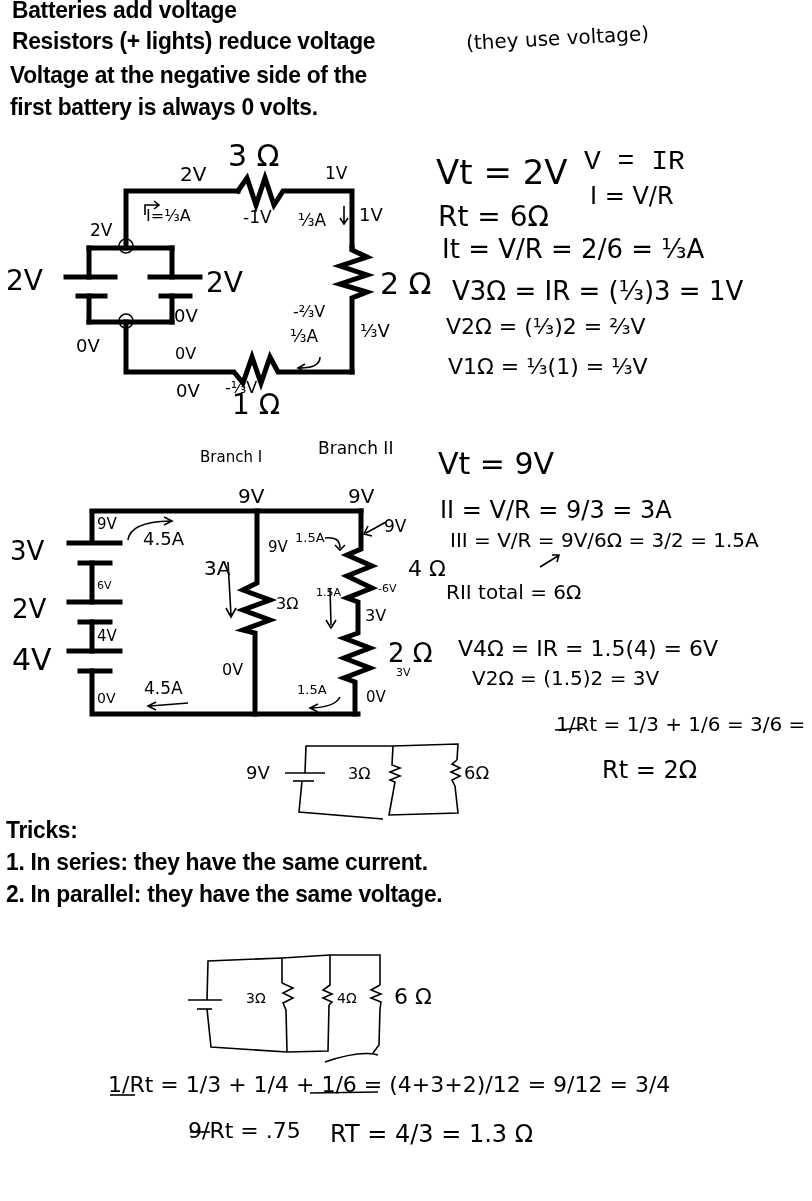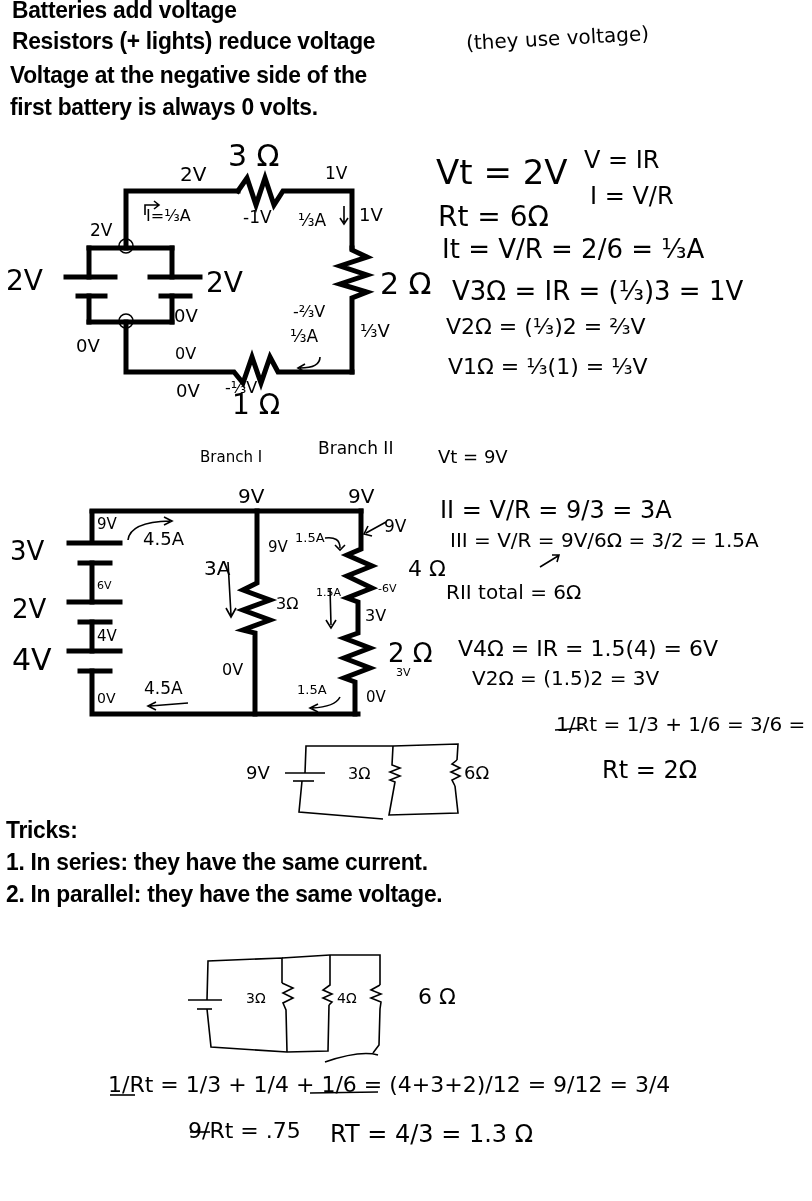--- a/index.html
+++ b/index.html
@@ -114,21 +114,21 @@
 <div class="hand" style="left:293px;top:262px;font-size:16px;margin-top:40px;">-⅔V</div>
 <div class="hand" style="left:360px;top:320px;font-size:18px;">⅓V</div>
 <div class="hand" style="left:174px;top:305px;font-size:18px;">0V</div>
 <div class="hand" style="left:76px;top:335px;font-size:18px;">0V</div>
 <div class="hand" style="left:175px;top:344px;font-size:16px;">0V</div>
 <div class="hand" style="left:225px;top:330px;font-size:16px;margin-top:48px;">-⅓V</div>
 <div class="hand" style="left:290px;top:326px;font-size:17px;">⅓A</div>
 <div class="hand" style="left:176px;top:380px;font-size:18px;">0V</div>
 
 <div class="hand" style="left:436px;top:152px;font-size:34px;">Vt = 2V</div>
-<div class="hand" style="left:584px;top:146px;font-size:24px;">V = IR</div>
+<div class="hand" style="left:584px;top:146px;font-size:28px;font-family:Liberation Mono, monospace;">V = IR</div>
 <div class="hand" style="left:590px;top:182px;font-size:24px;">I = V/R</div>
 <div class="hand" style="left:438px;top:200px;font-size:28px;">Rt = 6Ω</div>
 <div class="hand" style="left:442px;top:234px;font-size:26px;">It = V/R = 2/6 = ⅓A</div>
 <div class="hand" style="left:452px;top:276px;font-size:26px;">V3Ω = IR = (⅓)3 = 1V</div>
 <div class="hand" style="left:446px;top:314px;font-size:22px;">V2Ω = (⅓)2 = ⅔V</div>
 <div class="hand" style="left:448px;top:354px;font-size:22px;">V1Ω = ⅓(1) = ⅓V</div>
 
 <div class="hand" style="left:200px;top:448px;font-size:15px;">Branch I</div>
 <div class="hand" style="left:318px;top:438px;font-size:17px;">Branch II</div>
 <div class="hand" style="left:238px;top:484px;font-size:20px;">9V</div>
@@ -150,36 +150,36 @@
 <div class="hand" style="left:384px;top:516px;font-size:17px;">9V</div>
 <div class="hand" style="left:380px;top:556px;font-size:22px;margin-left:28px;">4 Ω</div>
 <div class="hand" style="left:378px;top:582px;font-size:11px;">-6V</div>
 <div class="hand" style="left:365px;top:606px;font-size:16px;">3V</div>
 <div class="hand" style="left:316px;top:586px;font-size:11px;">1.5A</div>
 <div class="hand" style="left:388px;top:638px;font-size:26px;">2 Ω</div>
 <div class="hand" style="left:396px;top:666px;font-size:11px;">3V</div>
 <div class="hand" style="left:297px;top:682px;font-size:13px;">1.5A</div>
 <div class="hand" style="left:366px;top:688px;font-size:15px;">0V</div>
 
-<div class="hand" style="left:438px;top:446px;font-size:18px;">Vt = 9V</div>
+<div class="hand" style="left:438px;top:446px;font-size:30px;">Vt = 9V</div>
 <div class="hand" style="left:440px;top:496px;font-size:24px;">II = V/R = 9/3 = 3A</div>
 <div class="hand" style="left:450px;top:528px;font-size:20px;">III = V/R = 9V/6Ω = 3/2 = 1.5A</div>
 <div class="hand" style="left:446px;top:580px;font-size:20px;">RII total = 6Ω</div>
 <div class="hand" style="left:458px;top:636px;font-size:22px;">V4Ω = IR = 1.5(4) = 6V</div>
 <div class="hand" style="left:472px;top:666px;font-size:20px;">V2Ω = (1.5)2 = 3V</div>
 <div class="hand" style="left:556px;top:712px;font-size:20px;">1/Rt = 1/3 + 1/6 = 3/6 = 1/2</div>
 <div class="hand" style="left:602px;top:756px;font-size:24px;">Rt = 2Ω</div>
 
 <div class="hand" style="left:246px;top:762px;font-size:18px;">9V</div>
 <div class="hand" style="left:348px;top:764px;font-size:16px;">3Ω</div>
 <div class="hand" style="left:464px;top:762px;font-size:18px;">6Ω</div>
 
 <div class="heading" style="left:6px;top:815px;">Tricks:</div>
 <div class="heading" style="left:6px;top:847px;">1. In series: they have the same current.</div>
 <div class="heading" style="left:6px;top:879px;">2. In parallel: they have the same voltage.</div>
 
 <div class="hand" style="left:246px;top:990px;font-size:14px;">3Ω</div>
 <div class="hand" style="left:337px;top:990px;font-size:14px;">4Ω</div>
-<div class="hand" style="left:394px;top:984px;font-size:22px;margin-left:24px;">6 Ω</div>
+<div class="hand" style="left:394px;top:984px;font-size:22px;">6 Ω</div>
 
 <div class="hand" style="left:108px;top:1072px;font-size:22px;">1/Rt = 1/3 + 1/4 + 1/6 = (4+3+2)/12 = 9/12 = 3/4</div>
 <div class="hand" style="left:188px;top:1118px;font-size:22px;">9/Rt = .75</div>
 <div class="hand" style="left:330px;top:1120px;font-size:24px;">RT = 4/3 = 1.3 Ω</div>
 
 </body></html>

